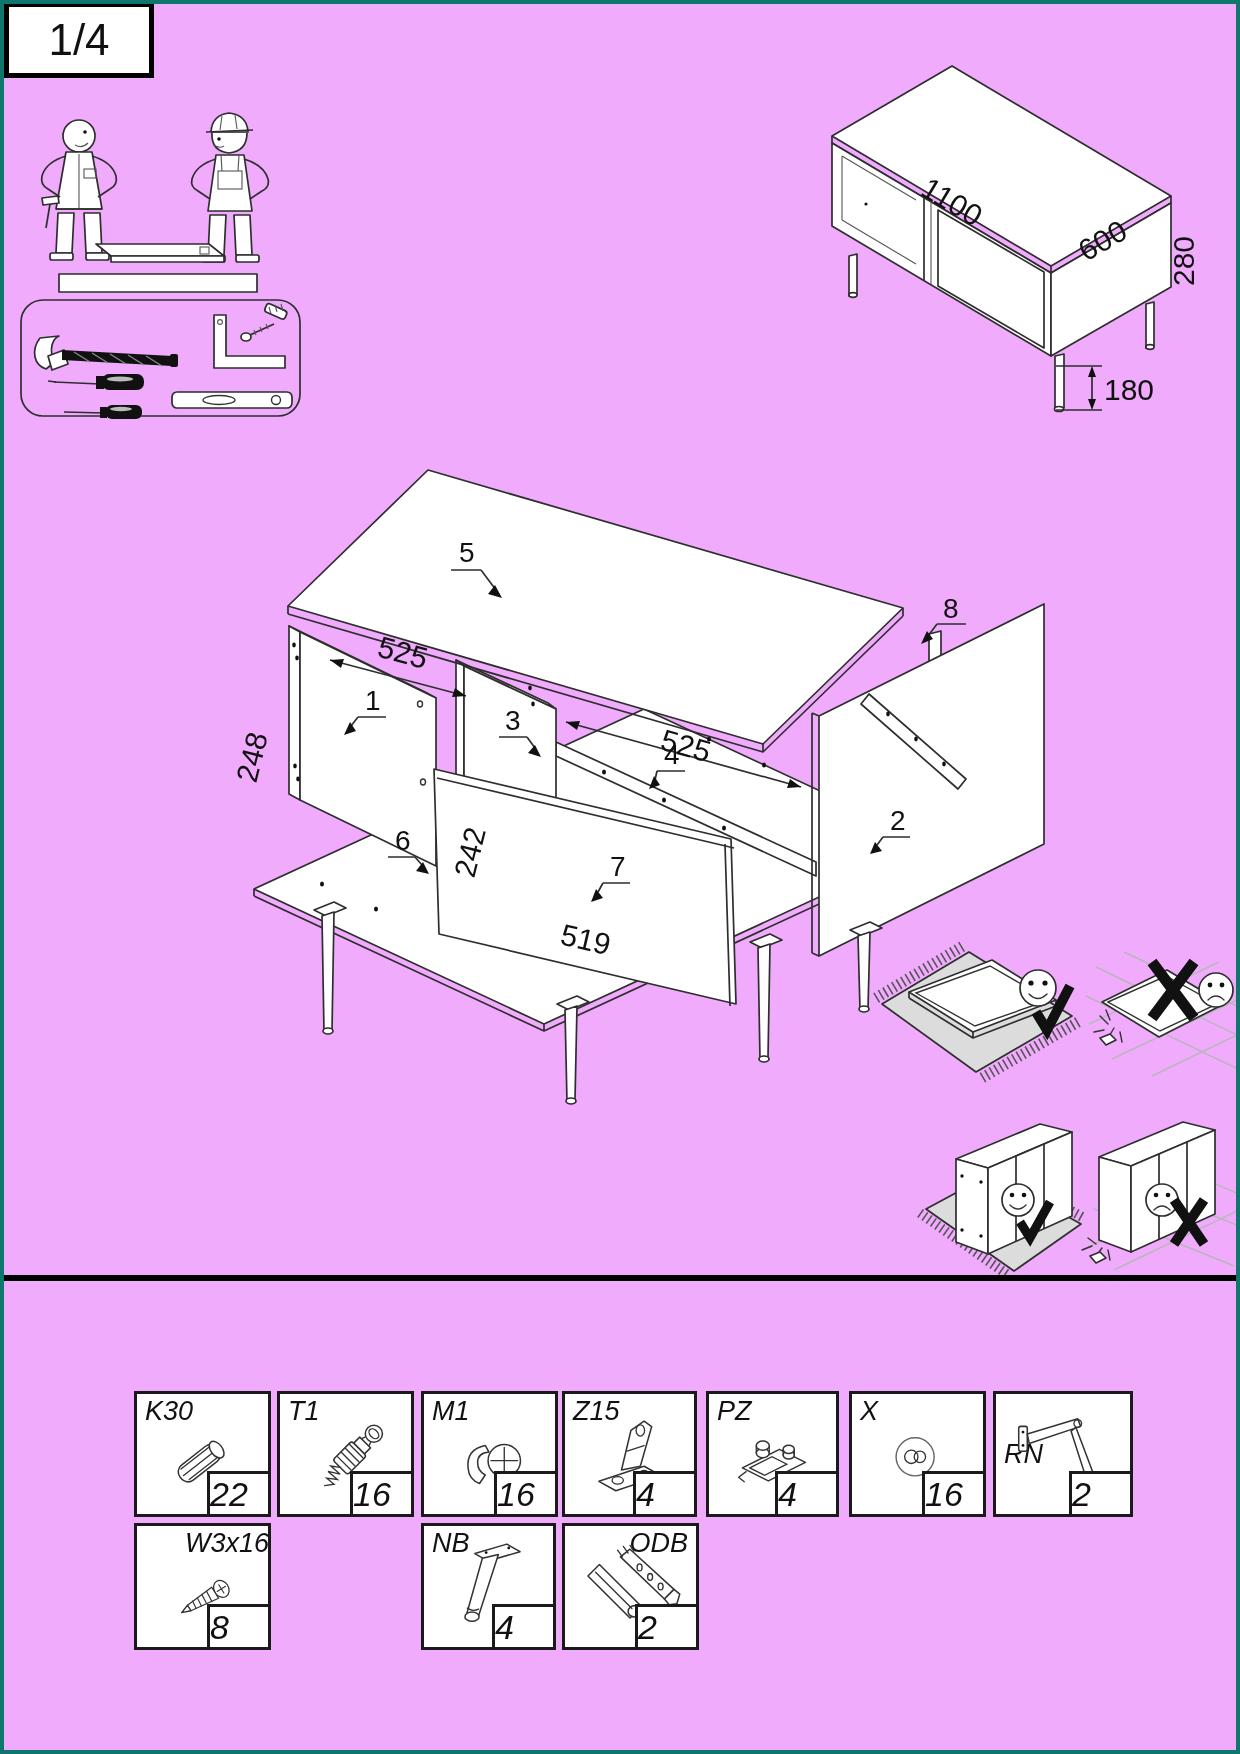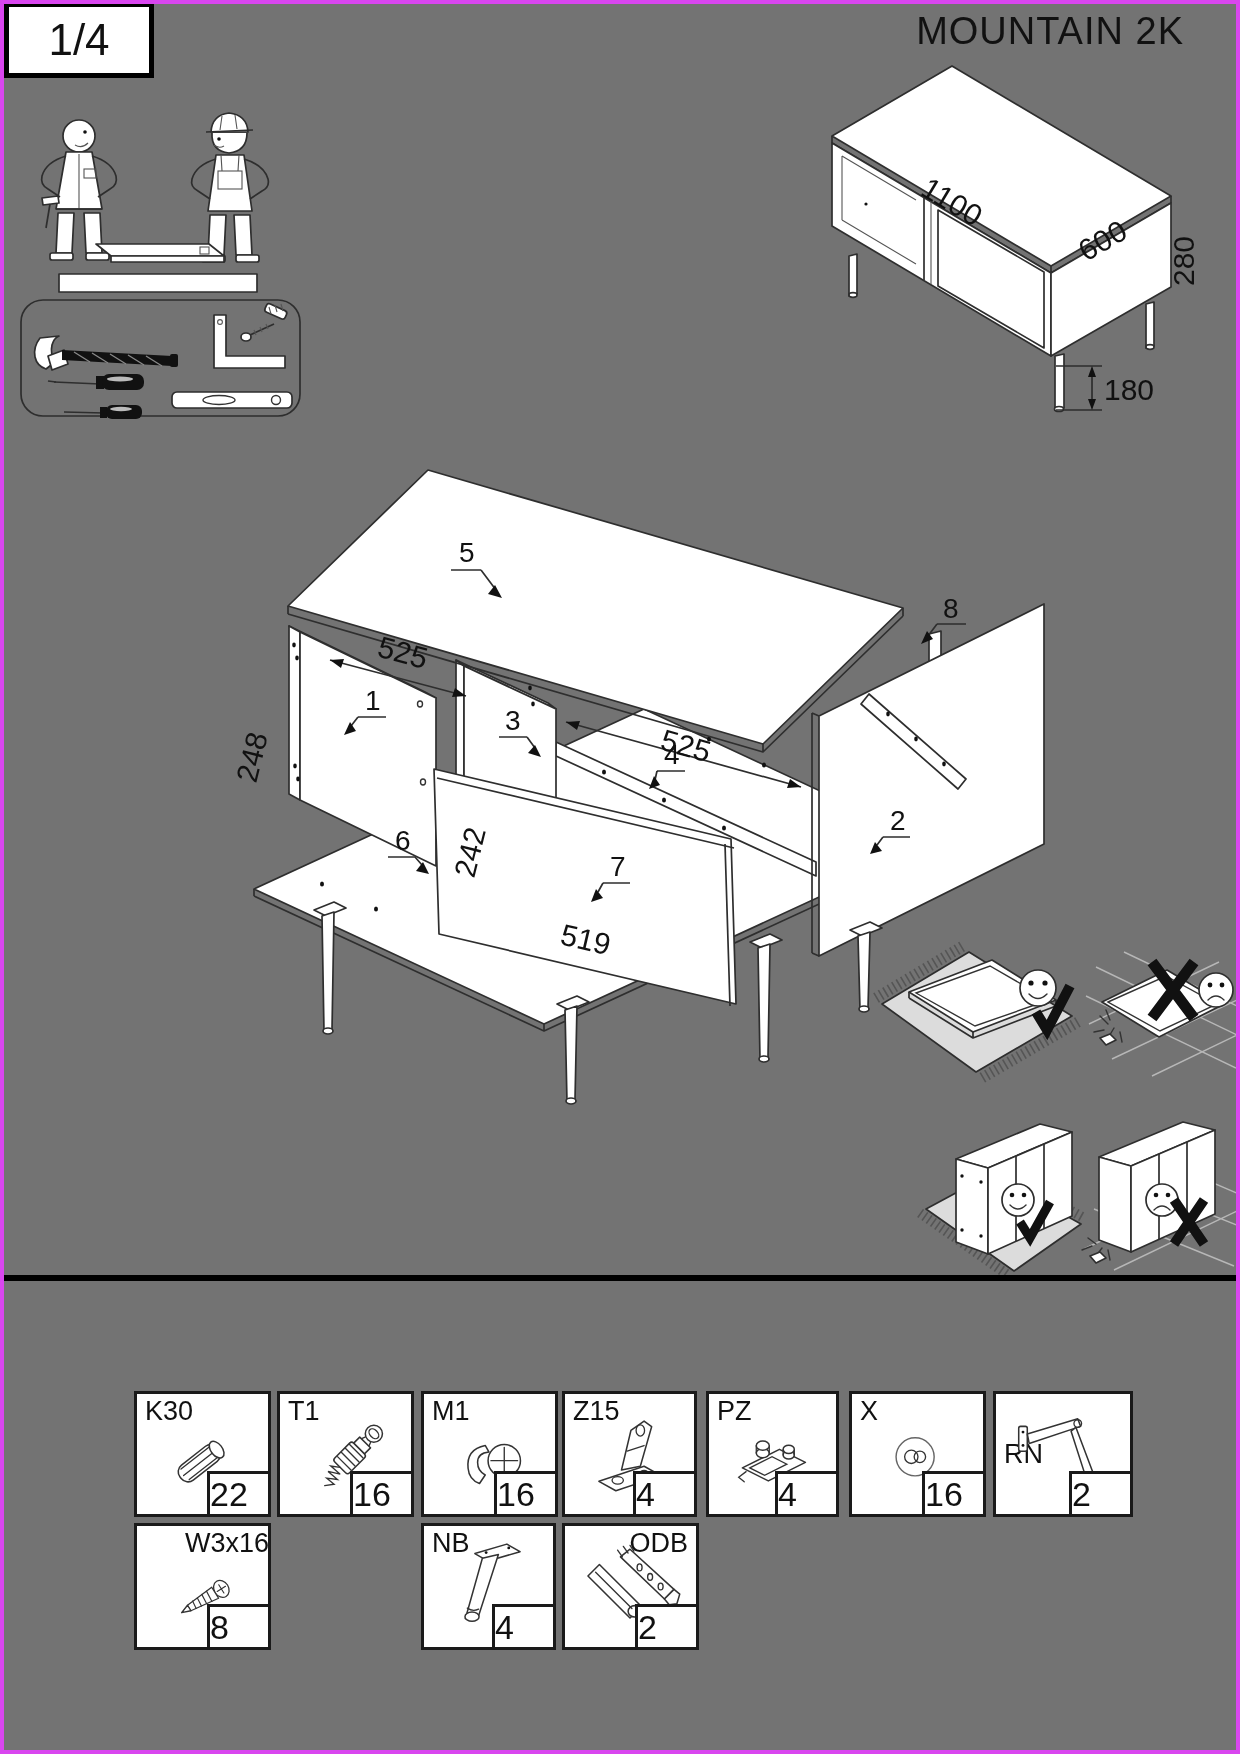--- a/index.html
+++ b/index.html
@@ -1,28 +1,28 @@
 <!DOCTYPE html>
 <html><head>
 <meta charset="utf-8">
 <style>
   html,body{margin:0;padding:0;background:#fff;}
-  .page{position:relative;width:1240px;height:1754px;background:#737373;
+  .page{position:relative;width:1240px;height:1754px;background:#f0abfc;
         font-family:"Liberation Sans",sans-serif;color:#111;overflow:hidden;
-        border:4px solid #d946ef;box-sizing:border-box;}
+        border:4px solid #0f766e;box-sizing:border-box;}
   .page-number-box{position:absolute;left:0px;top:-2px;width:140px;height:66px;
         border:5px solid #000;background:#fff;display:flex;align-items:center;justify-content:center;
         font-size:44px;}
   .title{position:absolute;top:6px;right:52px;font-size:38px;letter-spacing:1px;}
   svg{position:absolute;}
   svg text{font-family:"Liberation Sans",sans-serif;fill:#111;}
   .lbl{font-size:28px;}
   .dim{font-size:30px;}
   .divider{position:absolute;left:0;top:1271px;width:100%;height:6px;background:#000;}
-  .part-box{position:absolute;border:3px solid #1a1a1a;background:#fff;box-sizing:border-box;}
+  .part-box{position:absolute;border:3px solid #1a1a1a;background:#fff;box-sizing:border-box;font-style:italic;}
   .part-box .code{position:absolute;left:8px;top:2px;font-size:27px;}
   .part-box .code.tc{left:0;right:0;text-align:center;margin-left:48px;}
   .part-box .code.tr{left:auto;right:8px;}
   .part-box .code.bl{top:auto;bottom:44px;margin-top:24px;}
   .part-box .qty{position:absolute;right:-3px;bottom:-3px;width:58px;height:40px;
        border:3px solid #1a1a1a;background:#fff;display:flex;align-items:center;justify-content:flex-start;
        font-size:34px;}
   .part-icon{position:absolute;left:0;top:0;width:100%;height:100%;}
   .pi{stroke:#333;stroke-width:1.6;fill:#fff;stroke-linejoin:round;stroke-linecap:round;}
   .pin{stroke:#333;stroke-width:1.4;fill:none;stroke-linecap:round;}
@@ -34,21 +34,20 @@
   .grid{stroke:#b7b7b7;stroke-width:1.4;}
 </style>
 </head>
 <body>
 
 <div class="page">
 
   <div class="page-number-box">
     <span>1/4</span>
   </div>
-  <div class="title">MOUNTAIN 2K</div>
 
   <svg style="left:10px;top:85px" width="300" height="330" viewBox="10 85 300 330">
     <g>
       <circle class="fw" cx="75" cy="132" r="16"></circle>
       <circle class="blk" cx="81" cy="128" r="1.8"></circle>
       <path class="thin" d="M84,139 Q78,145 71,141"></path>
       <path class="fw" d="M62,148 L52,205 L98,205 L88,148 Z"></path>
       <path class="ln" d="M62,152 Q42,158 38,172 Q36,181 44,185 L56,193"></path>
       <path class="ln" d="M88,152 Q108,158 112,172 Q114,181 106,185 L94,193"></path>
       <line class="thin" x1="75" y1="150" x2="75" y2="205"></line>

